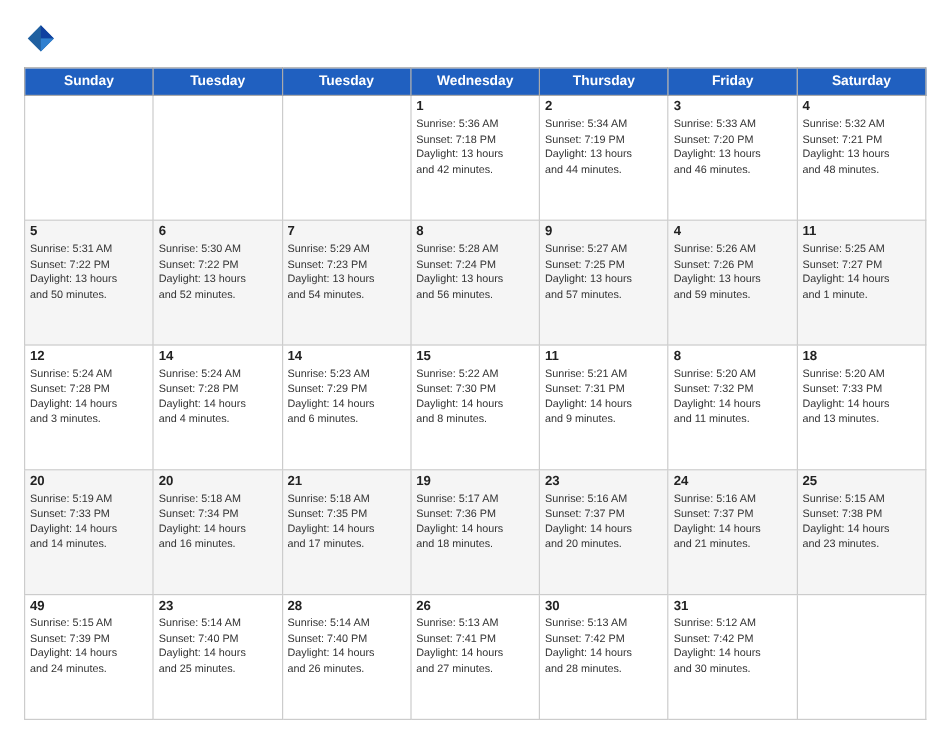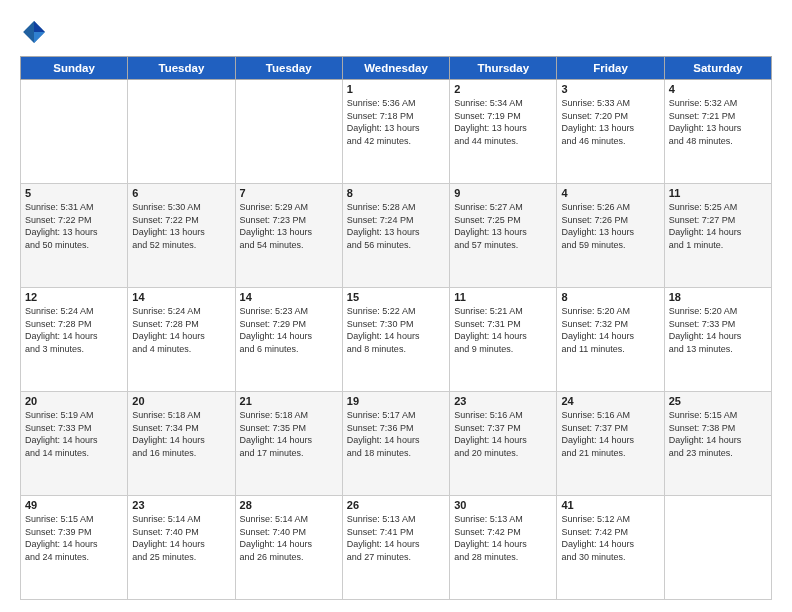--- a/index.html
+++ b/index.html
@@ -257,20 +257,20 @@
           </td>
           <td>
             <div class="day-number">26</div>
             <div class="cell-info">Sunrise: 5:13 AM<br>Sunset: 7:41 PM<br>Daylight: 14 hours<br>and 27 minutes.</div>
           </td>
           <td>
             <div class="day-number">30</div>
             <div class="cell-info">Sunrise: 5:13 AM<br>Sunset: 7:42 PM<br>Daylight: 14 hours<br>and 28 minutes.</div>
           </td>
           <td>
-            <div class="day-number">41</div>
+            <div class="day-number">31</div>
             <div class="cell-info">Sunrise: 5:12 AM<br>Sunset: 7:42 PM<br>Daylight: 14 hours<br>and 30 minutes.</div>
           </td>
           <td class="empty-cell"></td>
         </tr>
       </tbody>
   </table>
 </div>
 
 </body></html>

